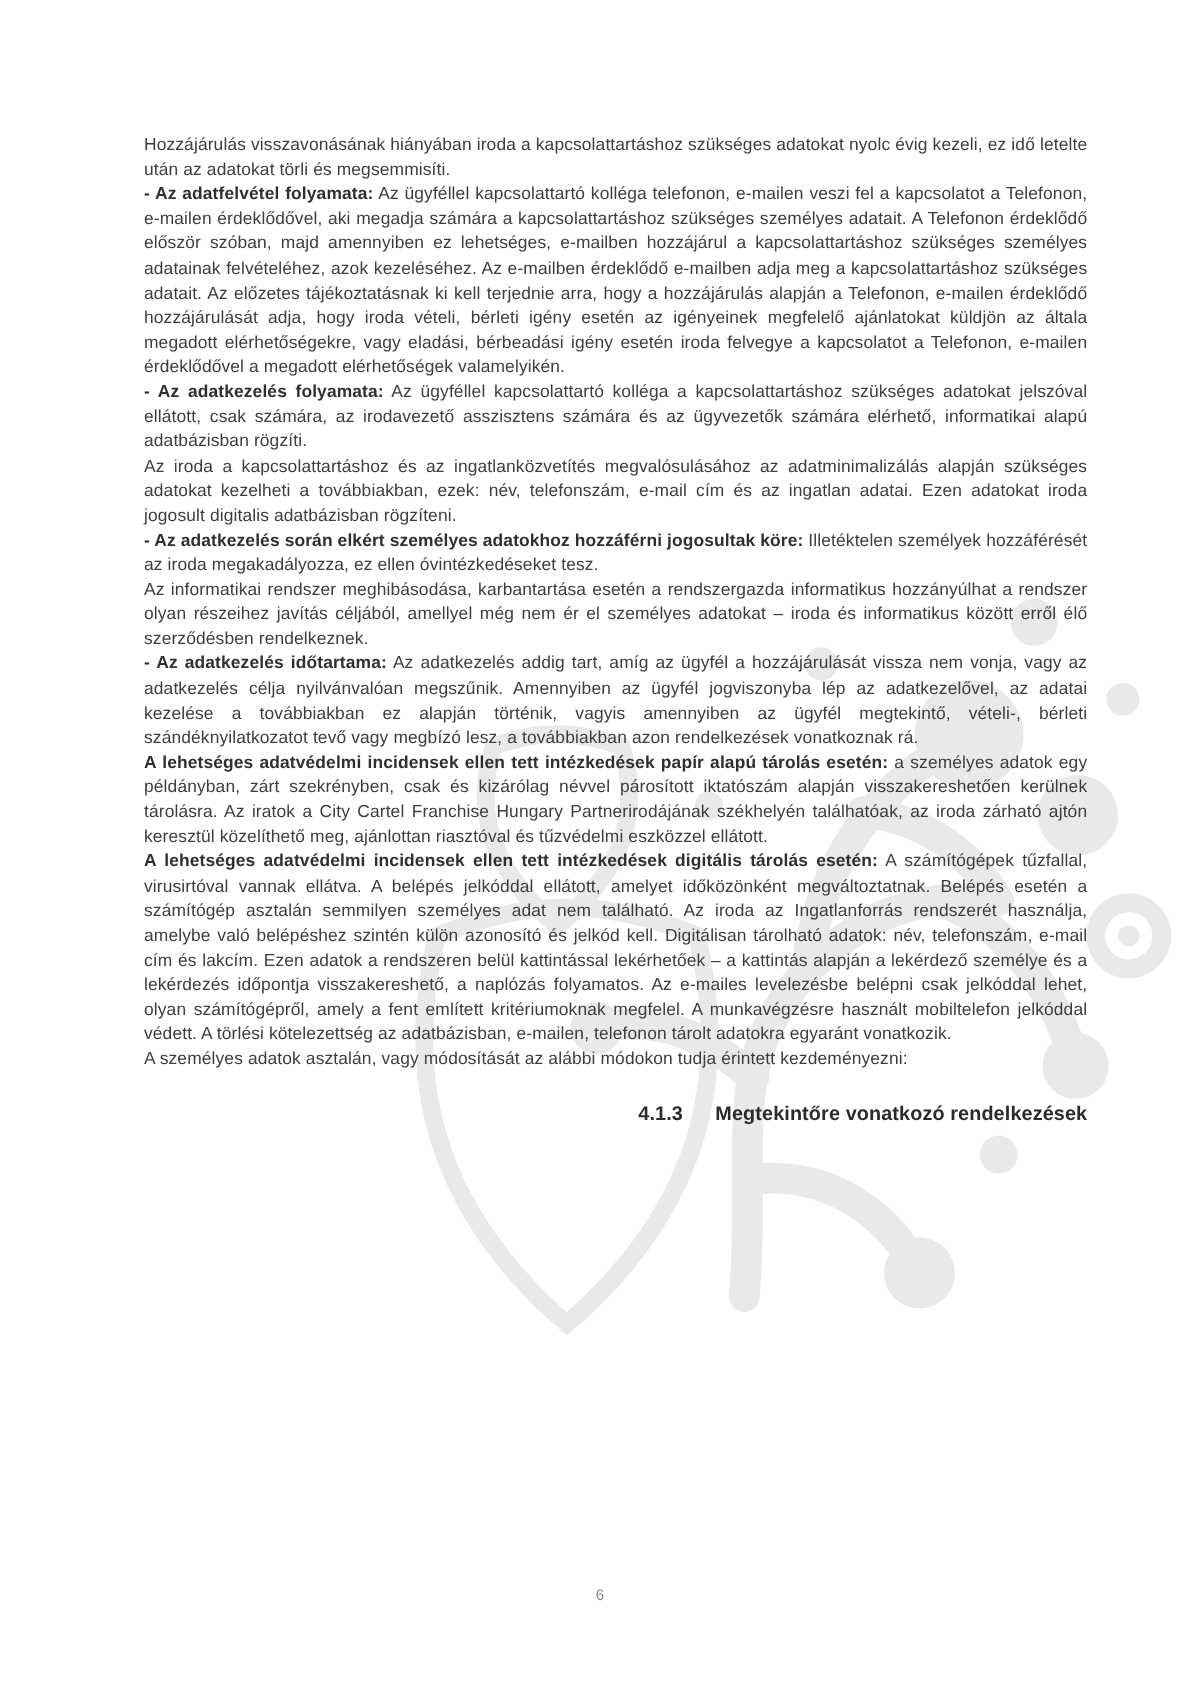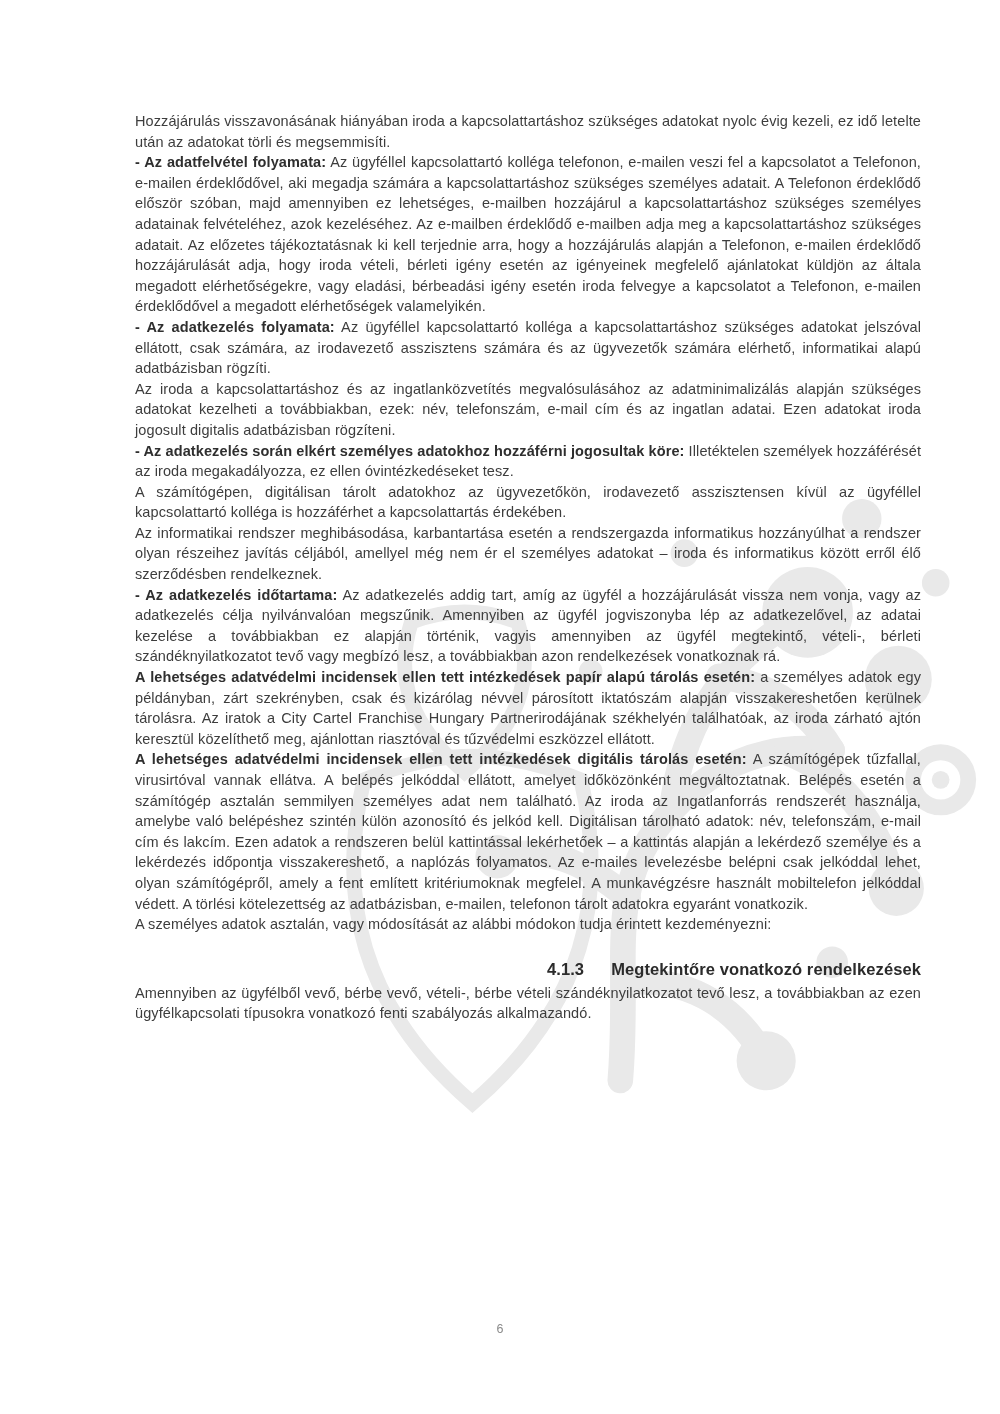--- a/index.html
+++ b/index.html
@@ -7,21 +7,21 @@
     width:1000px;height:1414px;
     background:#ffffff;
     font-family:"Liberation Sans", sans-serif;
     color:#3d3d3d;
     position:relative;
     overflow:hidden;
   }
   .page{position:absolute;inset:0;}
   .wm{position:absolute;left:295px;top:425px;width:690px;height:690px;z-index:0;}
   .content{
-    position:absolute;left:135px;top:111px;width:786px;z-index:1;
+    position:absolute;left:120px;top:111px;width:786px;z-index:1;
   }
   .para{
     margin:0;
     font-size:14.5px;
     line-height:20.6px;
     text-align:justify;
     letter-spacing:0.1px;
     color:#3d3d3d;
   }
   .run{color:inherit;}
@@ -89,32 +89,30 @@
   </svg>
 
   <div class="content">
 
     <div id="paras">
         <p class="para"><span class="run">Hozzájárulás visszavonásának hiányában iroda a kapcsolattartáshoz szükséges adatokat nyolc évig kezeli, ez idő letelte után az adatokat törli és megsemmisíti.</span></p>
         <p class="para"><span class="run bold">- Az adatfelvétel folyamata:</span><span class="run"> Az ügyféllel kapcsolattartó kolléga telefonon, e-mailen veszi fel a kapcsolatot a Telefonon, e-mailen érdeklődővel, aki megadja számára a kapcsolattartáshoz szükséges személyes adatait. A Telefonon érdeklődő először szóban, majd amennyiben ez lehetséges, e-mailben hozzájárul a kapcsolattartáshoz szükséges személyes adatainak felvételéhez, azok kezeléséhez. Az e-mailben érdeklődő e-mailben adja meg a kapcsolattartáshoz szükséges adatait. Az előzetes tájékoztatásnak ki kell terjednie arra, hogy a hozzájárulás alapján a Telefonon, e-mailen érdeklődő hozzájárulását adja, hogy iroda vételi, bérleti igény esetén az igényeinek megfelelő ajánlatokat küldjön az általa megadott elérhetőségekre, vagy eladási, bérbeadási igény esetén iroda felvegye a kapcsolatot a Telefonon, e-mailen érdeklődővel a megadott elérhetőségek valamelyikén.</span></p>
         <p class="para"><span class="run bold">- Az adatkezelés folyamata:</span><span class="run"> Az ügyféllel kapcsolattartó kolléga a kapcsolattartáshoz szükséges adatokat jelszóval ellátott, csak számára, az irodavezető asszisztens számára és az ügyvezetők számára elérhető, informatikai alapú adatbázisban rögzíti.</span></p>
         <p class="para"><span class="run">Az iroda a kapcsolattartáshoz és az ingatlanközvetítés megvalósulásához az adatminimalizálás alapján szükséges adatokat kezelheti a továbbiakban, ezek: név, telefonszám, e-mail cím és az ingatlan adatai. Ezen adatokat iroda jogosult digitalis adatbázisban rögzíteni.</span></p>
         <p class="para"><span class="run bold">- Az adatkezelés során elkért személyes adatokhoz hozzáférni jogosultak köre:</span><span class="run"> Illetéktelen személyek hozzáférését az iroda megakadályozza, ez ellen óvintézkedéseket tesz.</span></p>
-        <p class="para"><span class="run">A számítógépen, digitálisan tárolt adatokhoz az ügyvezetőkön, irodavezető asszisztensen kívül az ügyféllel kapcsolattartó kolléga is hozzáférhet a kapcsolattartás érdekében.</span></p>
         <p class="para"><span class="run">Az informatikai rendszer meghibásodása, karbantartása esetén a rendszergazda informatikus hozzányúlhat a rendszer olyan részeihez javítás céljából, amellyel még nem ér el személyes adatokat – iroda és informatikus között erről élő szerződésben rendelkeznek.</span></p>
         <p class="para"><span class="run bold">- Az adatkezelés időtartama:</span><span class="run"> Az adatkezelés addig tart, amíg az ügyfél a hozzájárulását vissza nem vonja, vagy az adatkezelés célja nyilvánvalóan megszűnik. Amennyiben az ügyfél jogviszonyba lép az adatkezelővel, az adatai kezelése a továbbiakban ez alapján történik, vagyis amennyiben az ügyfél megtekintő, vételi-, bérleti szándéknyilatkozatot tevő vagy megbízó lesz, a továbbiakban azon rendelkezések vonatkoznak rá.</span></p>
         <p class="para"><span class="run bold">A lehetséges adatvédelmi incidensek ellen tett intézkedések papír alapú tárolás esetén:</span><span class="run"> a személyes adatok egy példányban, zárt szekrényben, csak és kizárólag névvel párosított iktatószám alapján visszakereshetően kerülnek tárolásra. Az iratok a City Cartel Franchise Hungary Partnerirodájának székhelyén találhatóak, az iroda zárható ajtón keresztül közelíthető meg, ajánlottan riasztóval és tűzvédelmi eszközzel ellátott.</span></p>
         <p class="para"><span class="run bold">A lehetséges adatvédelmi incidensek ellen tett intézkedések digitális tárolás esetén:</span><span class="run"> A számítógépek tűzfallal, virusirtóval vannak ellátva. A belépés jelkóddal ellátott, amelyet időközönként megváltoztatnak. Belépés esetén a számítógép asztalán semmilyen személyes adat nem található. Az iroda az Ingatlanforrás rendszerét használja, amelybe való belépéshez szintén külön azonosító és jelkód kell. Digitálisan tárolható adatok: név, telefonszám, e-mail cím és lakcím. Ezen adatok a rendszeren belül kattintással lekérhetőek – a kattintás alapján a lekérdező személye és a lekérdezés időpontja visszakereshető, a naplózás folyamatos. Az e-mailes levelezésbe belépni csak jelkóddal lehet, olyan számítógépről, amely a fent említett kritériumoknak megfelel. A munkavégzésre használt mobiltelefon jelkóddal védett. A törlési kötelezettség az adatbázisban, e-mailen, telefonon tárolt adatokra egyaránt vonatkozik.</span></p>
         <p class="para"><span class="run">A személyes adatok asztalán, vagy módosítását az alábbi módokon tudja érintett kezdeményezni:</span></p>
       </div>
 
 
     <div class="heading">
       <span class="h-num">4.1.3</span><span class="h-title">Megtekintőre vonatkozó rendelkezések</span>
     </div>
 
-    <p class="para">Amennyiben az ügyfélből vevő, bérbe vevő, vételi-, bérbe vételi szándéknyilatkozatot tevő lesz, a továbbiakban az ezen ügyfélkapcsolati típusokra vonatkozó fenti szabályozás alkalmazandó.</p>
 
   </div>
 
   <div class="page-num">6</div>
 
 </div>
 
 </body></html>

